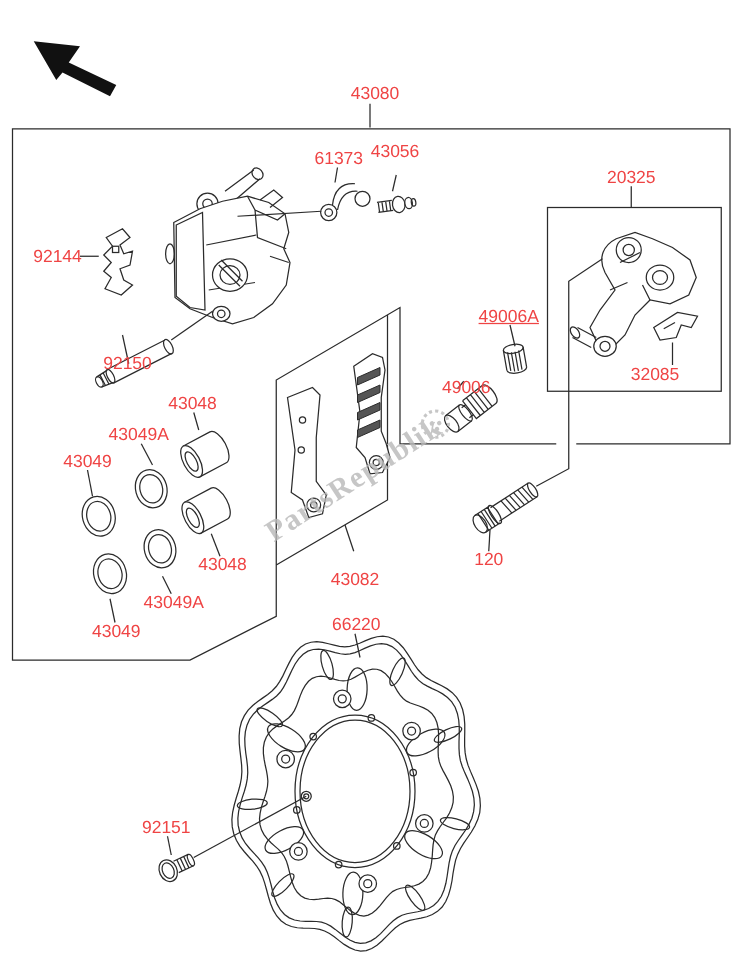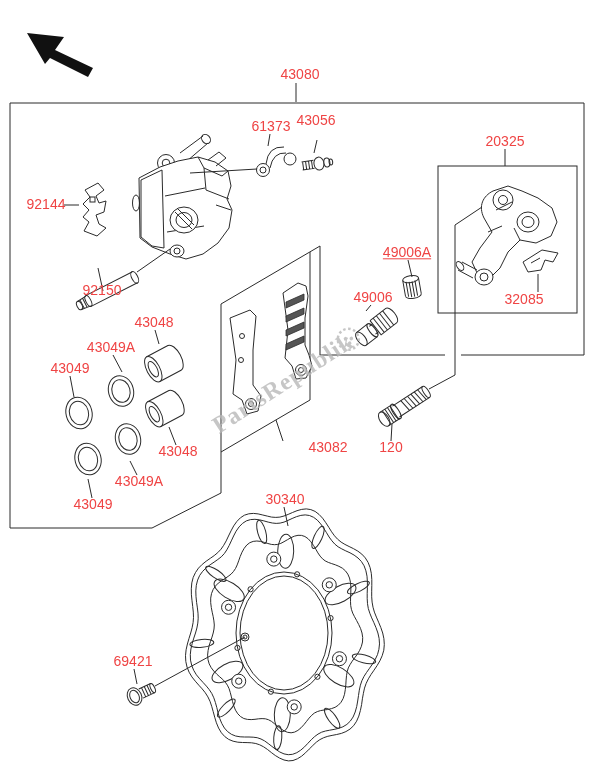--- a/index.html
+++ b/index.html
@@ -254,27 +254,27 @@
   </svg>
 
   <div id="labels-layer">
       <div class="part-label" style="left: 300px; top: 75px;">43080</div>
       <div class="part-label" style="left: 271px; top: 127px;">61373</div>
       <div class="part-label" style="left: 316px; top: 121px;">43056</div>
       <div class="part-label" style="left: 505px; top: 142px;">20325</div>
       <div class="part-label" style="left: 46px; top: 205px;">92144</div>
       <div class="part-label" style="left: 102px; top: 250px; margin-top: 41px;">92150</div>
       <div class="part-label" style="left: 407px; top: 253px; text-decoration: underline;">49006A</div>
-      <div class="part-label" style="left: 373px; top: 298px;">49006</div>
+      <div class="part-label" style="left: 373px; top: 310px;">49006</div>
       <div class="part-label" style="left: 524px; top: 300px;">32085</div>
       <div class="part-label" style="left: 154px; top: 323px;">43048</div>
       <div class="part-label" style="left: 111px; top: 348px;">43049A</div>
       <div class="part-label" style="left: 70px; top: 369px;">43049</div>
       <div class="part-label" style="left: 178px; top: 452px;">43048</div>
       <div class="part-label" style="left: 139px; top: 482px;">43049A</div>
       <div class="part-label" style="left: 93px; top: 505px;">43049</div>
-      <div class="part-label" style="left: 284px; top: 448px; margin-left: 44px;">43082</div>
+      <div class="part-label" style="left: 284px; top: 464px;">43082</div>
       <div class="part-label" style="left: 391px; top: 448px;">120</div>
-      <div class="part-label" style="left: 285px; top: 500px;">30340</div>
-      <div class="part-label" style="left: 133px; top: 662px;">69421</div>
+      <div class="part-label" style="left: 285px; top: 500px;">66220</div>
+      <div class="part-label" style="left: 133px; top: 662px;">92151</div>
     </div>
 
 </div>
 
 </body></html>

